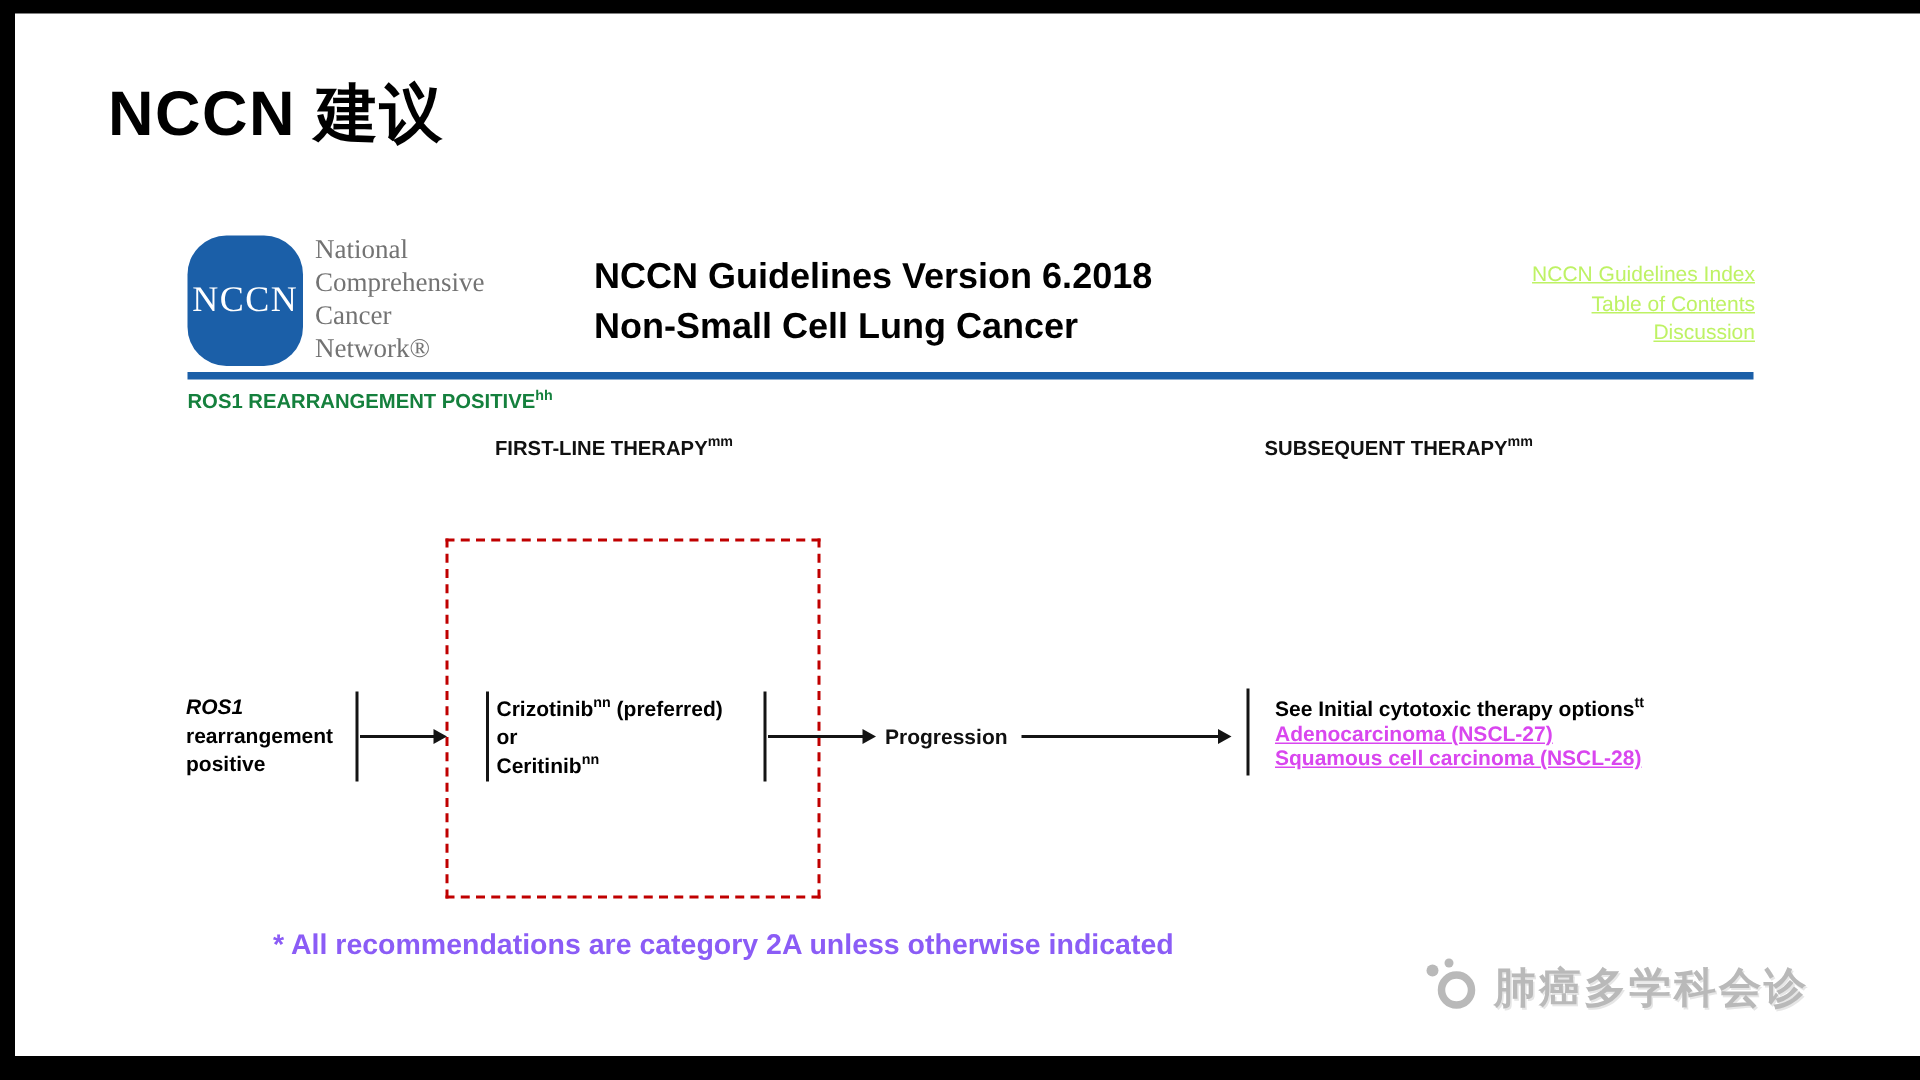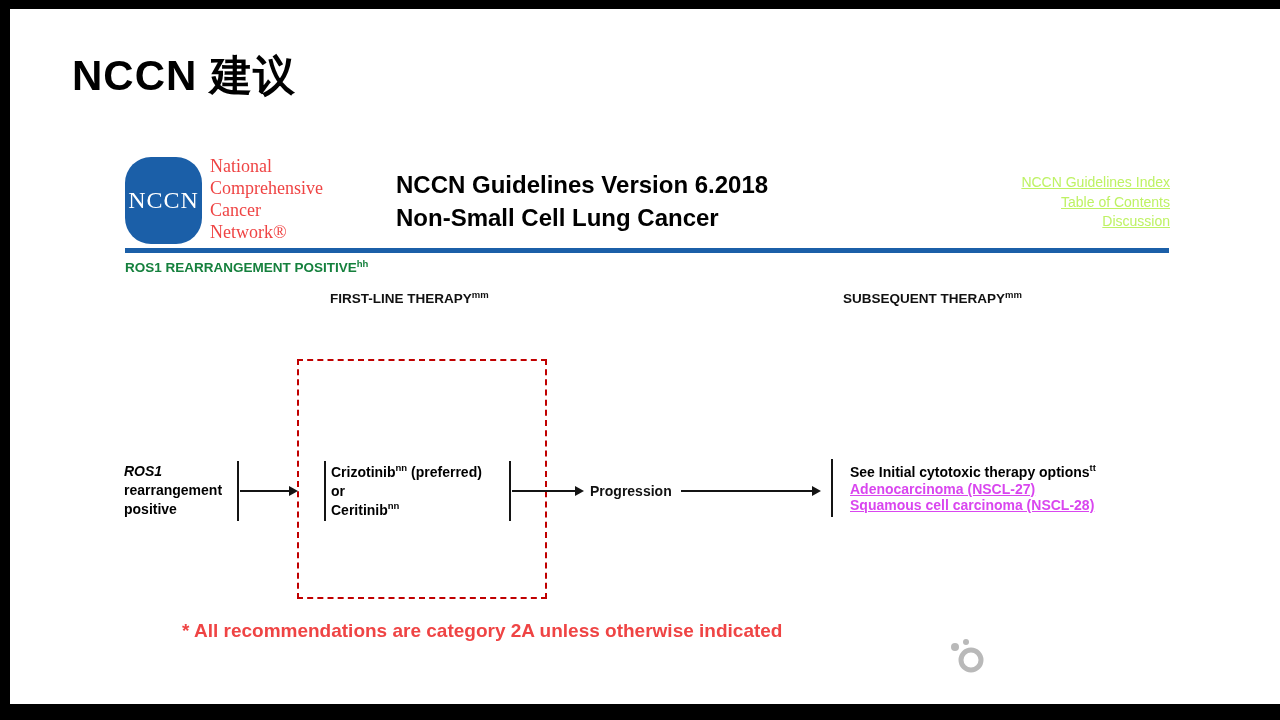--- a/index.html
+++ b/index.html
@@ -9,21 +9,21 @@
 
   .abs{position:absolute;}
 
   .slide-title{left:72px;top:48px;font-size:42px;font-weight:bold;color:#000;letter-spacing:1px;}
 
   
   .nccn-logo{left:125px;top:157px;width:77px;height:87px;background:#1b5fa8;
              display:flex;align-items:center;justify-content:center;border-radius:26px;}
   .nccn-logo-text{color:#fff;font-family:"Liberation Serif",serif;font-size:24px;letter-spacing:1px;}
   .nccn-org{left:210px;top:155px;font-family:"Liberation Serif",serif;font-size:18px;
-            line-height:22px;color:#ef4444;}
+            line-height:22px;color:#737373;}
   .nccn-org span{display:block;}
   .guide-title{left:355px;top:168px;font-size:24px;font-weight:bold;line-height:33px;color:#000;margin-left:41px;}
   .header-links{left:840px;top:173px;width:330px;text-align:right;font-size:14px;line-height:19.5px;}
   .hlink{display:block;color:#bef264;text-decoration:underline;cursor:pointer;}
   .blue-rule{left:125px;top:248px;width:1044px;height:5px;background:#1b5fa8;}
 
   
   .sec-heading{left:125px;top:260px;font-size:13.5px;font-weight:bold;color:#15803d;}
   .col-h1{left:330px;top:291px;font-size:13.5px;font-weight:bold;}
   .col-h2{left:843px;top:291px;font-size:13.5px;font-weight:bold;}
@@ -46,21 +46,21 @@
   .vb4{left:831px;top:459px;height:58px;}
 
   .arrow{height:0;border-top:2px solid #141414;}
   .arrow::after{content:"";position:absolute;right:-8px;top:-6px;width:0;height:0;
                 border-left:9px solid #141414;border-top:5px solid transparent;
                 border-bottom:5px solid transparent;}
   .ar1{left:240px;top:490px;width:50px;}
   .ar2{left:512px;top:490px;width:64px;}
   .ar3{left:681px;top:490px;width:132px;}
 
-  .footnote{left:182px;top:620px;font-size:19px;font-weight:bold;color:#ef4444;}
+  .footnote{left:182px;top:620px;font-size:19px;font-weight:bold;color:#8b5cf6;}
 
   .watermark{left:948px;top:638px;display:flex;align-items:center;gap:8px;}
   .watermark-text{font-size:28px;font-weight:bold;color:#b9b9b9;
                   text-shadow:1px 1px 0 #e6e6e6;letter-spacing:2px;}
 </style>
 </head>
 <body>
 
 <div id="page">
   <div class="slide-bg"></div>
@@ -142,14 +142,15 @@
   <div class="abs footnote">* All recommendations are category 2A unless otherwise indicated</div>
 
   <div class="abs watermark">
     <span>
       <svg width="40" height="36" viewBox="0 0 40 36" aria-hidden="true">
         <circle cx="23" cy="22" r="10" fill="none" stroke="#b9b9b9" stroke-width="5"></circle>
         <circle cx="7" cy="9" r="4" fill="#b9b9b9"></circle>
         <circle cx="18" cy="4" r="3" fill="#b9b9b9"></circle>
       </svg>
     </span>
+    <span class="watermark-text">肺癌多学科会诊</span>
   </div>
 </div>
 
 </body></html>

